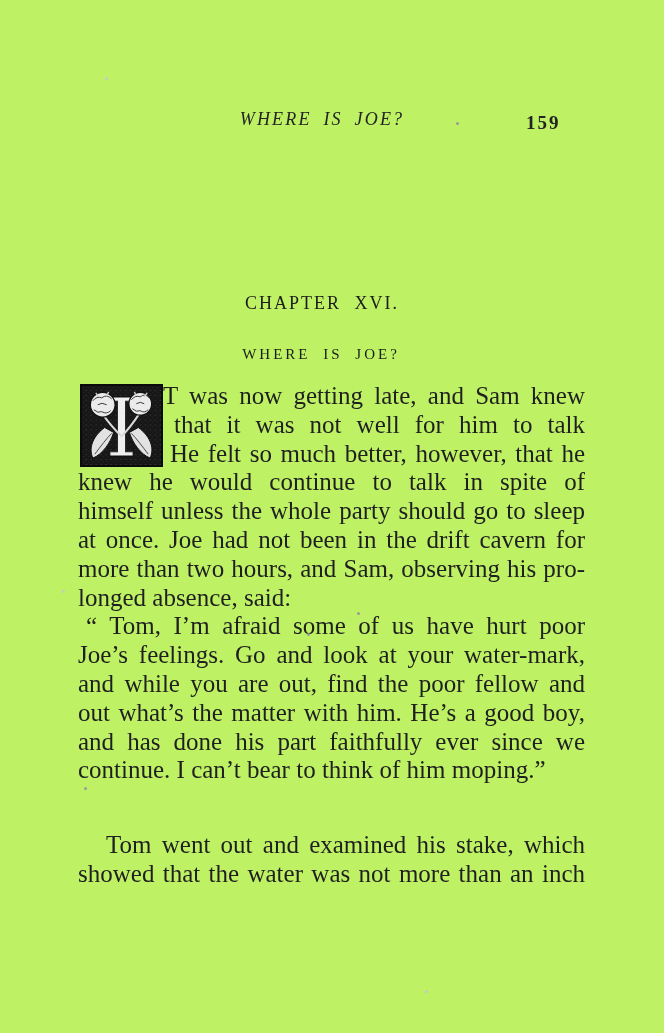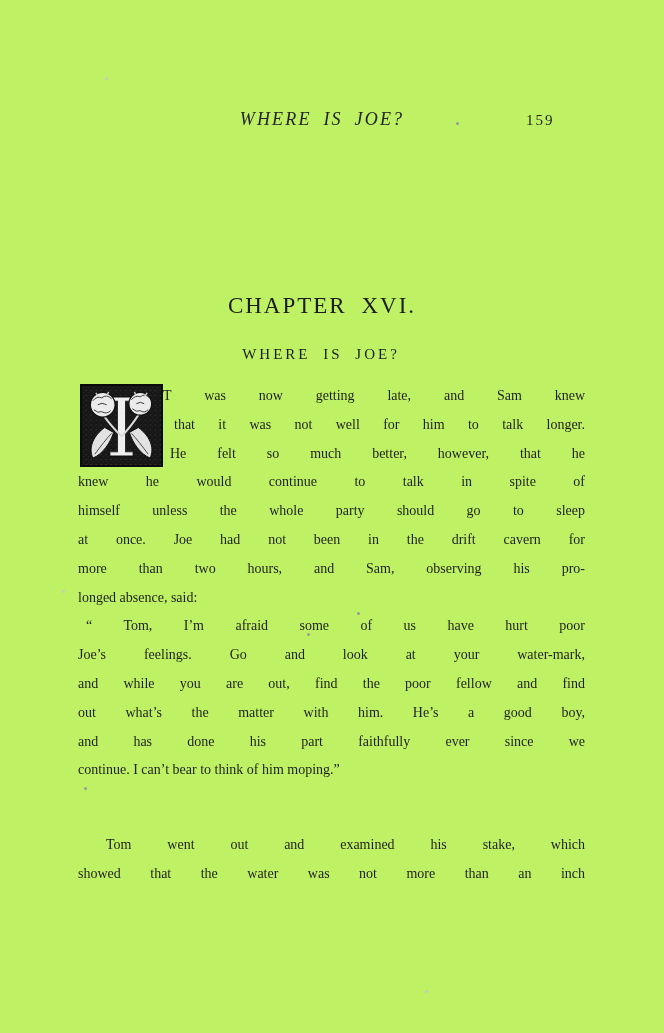--- a/index.html
+++ b/index.html
@@ -9,35 +9,35 @@
     font-family:"Liberation Serif","DejaVu Serif",serif;
     color:#1f1f1f;
   }
   .running-title {
     position:absolute; top:109px; left:0; width:644px;
     text-align:center; font-style:italic; font-size:18px;
     letter-spacing:2.2px; word-spacing:5px; color:#242424;
   }
   .page-number {
     position:absolute; top:112px; left:526px; width:60px;
-    font-size:15px; letter-spacing:2px; color:#242424;
+    font-size:19px; letter-spacing:2px; color:#242424;font-weight:bold;
   }
   .chapter-heading {
     position:absolute; top:293px; left:0; width:644px;
-    text-align:center; font-size:23px; letter-spacing:2px;
+    text-align:center; font-size:18px; letter-spacing:2px;
     word-spacing:7px; color:#1c1c1c;
   }
   .chapter-subtitle {
     position:absolute; top:346px; left:0; width:642px;
     text-align:center; font-size:15px; letter-spacing:3px;
     word-spacing:6px; color:#1c1c1c;
   }
   .body-text {
     position:absolute; left:78px; top:382px; width:507px;
-    font-size:14px; line-height:28.8px;
+    font-size:25px; line-height:28.8px;
   }
   .bl {
     height:28.8px; overflow:hidden;
     text-align:justify; text-align-last:justify;
   }
   .pend { text-align:left; text-align-last:left; }
   .dc1 { padding-left:85px; }
   .dc2 { padding-left:96px; }
   .dc3 { padding-left:92px; }
   .ind { text-indent:28px;margin-top:46px; }

